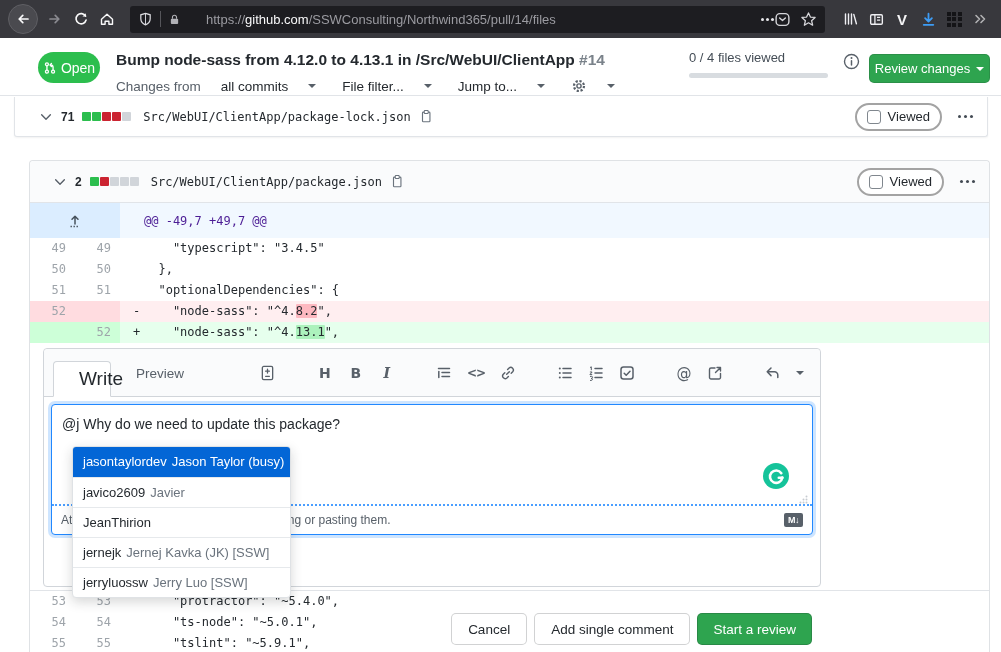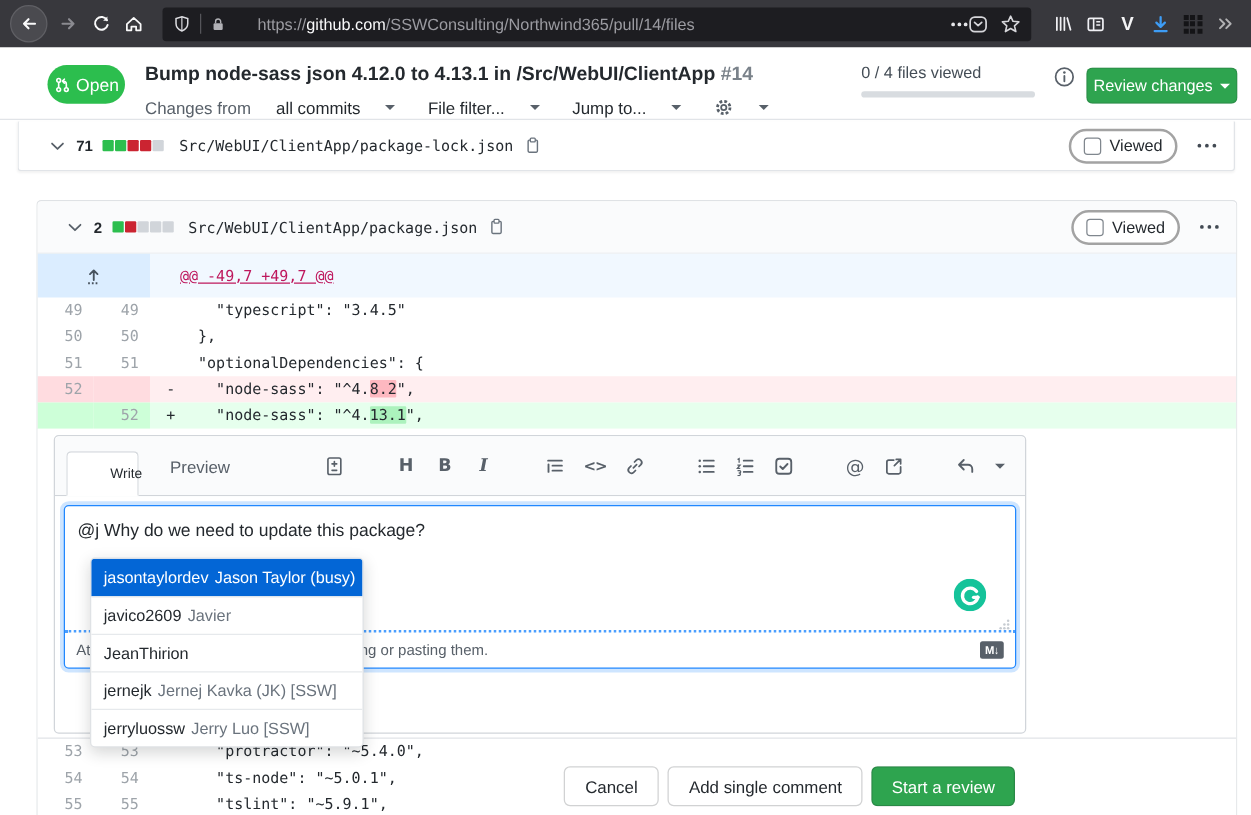--- a/index.html
+++ b/index.html
@@ -47,37 +47,37 @@
   .fh-right { margin-left:auto; display:flex; align-items:center; gap:16px; }
   .viewed-btn { height:28px; padding:0 10px; background:#fff; border:2px solid #a3a3a3; border-radius:14px; display:flex; align-items:center; gap:7px; font-size:13px; color:#24292e; cursor:pointer; }
   .cbx { width:14px; height:14px; border:1px solid #80878e; border-radius:3px; background:#fff; display:block; }
   .kebab { width:3px; height:3px; border-radius:50%; background:#424a53; box-shadow:6px 0 0 #424a53, 12px 0 0 #424a53; margin-right:12px; }
 
   
   .file-box { position:absolute; left:29px; top:160px; width:961px; height:492px; border:1px solid #dfe2e5; border-bottom:none; border-radius:4px 4px 0 0; background:#fff; overflow:hidden; }
   .file-header { height:42px; background:#fafbfc; border-bottom:1px solid #e1e4e8; border-radius:4px 4px 0 0; display:flex; align-items:center; padding:0 14px 0 23px; }
   .hunk-row { display:flex; height:35px; font-family:"DejaVu Sans Mono", monospace; font-size:12px; }
   .hunk-gutter { width:90px; background:#dbedff; display:flex; align-items:center; justify-content:center; cursor:pointer; }
-  .hunk-code { flex:1; background:#f1f8ff; color:#be185d; display:flex; align-items:center; padding-left:24px; white-space:pre;text-decoration:underline; }
+  .hunk-code { flex:1; background:#f1f8ff; color:#4c1d95; display:flex; align-items:center; padding-left:24px; white-space:pre; }
   .drow { display:flex; height:21px; line-height:21px; font-family:"DejaVu Sans Mono", monospace; font-size:12px; }
   .dnum { width:45px; text-align:right; padding-right:9px; color:#9ea4aa; flex:0 0 auto; cursor:pointer; }
   .dcode { flex:1; position:relative; padding-left:24px; white-space:pre; color:#24292e; }
   .dmark { position:absolute; left:13px; top:0; }
   .row-del .dnum { background:#ffdce0; }
   .row-del .dcode { background:#ffeef0; }
   .row-add .dnum { background:#cdffd8; }
   .row-add .dcode { background:#e6ffed; }
   .hl-del { background:#fdb8c0; border-radius:1px; }
   .hl-add { background:#acf2bd; border-radius:1px; }
 
   
   .comment-row { height:248px; background:#fff; border-bottom:1px solid #e1e4e8; position:relative; }
   .cform { position:absolute; left:13px; top:5px; width:778px; height:239px; border:1px solid #d1d5da; border-radius:4px; background:#fff; }
   .cf-head { height:48px; background:#fafbfc; border-bottom:1px solid #d1d5da; border-radius:4px 4px 0 0; position:relative; }
-  .tab-write { position:absolute; left:9px; bottom:-1px; width:58px; height:36px; background:#fff; border:1px solid #d1d5da; border-bottom-color:#fff; border-radius:4px 4px 0 0; display:flex; align-items:center; justify-content:center; font-size:11px; color:#24292e; cursor:pointer;padding-left:38px; }
+  .tab-write { position:absolute; left:9px; bottom:-1px; width:58px; height:36px; background:#fff; border:1px solid #d1d5da; border-bottom-color:#fff; border-radius:4px 4px 0 0; display:flex; align-items:center; justify-content:center; font-size:19px; color:#24292e; cursor:pointer;padding-left:38px; }
   .tab-preview { position:absolute; left:78px; top:0; height:48px; display:flex; align-items:center; padding:0 14px; font-size:13.5px; color:#586069; cursor:pointer; }
   .md-toolbar { position:absolute; right:16px; top:0; height:48px; display:flex; align-items:center; gap:15px; color:#586069; }
   .ti { display:flex; align-items:center; justify-content:center; min-width:16px; height:18px; cursor:pointer; }
   .gsep { width:11px; }
   .tglyph { font-size:14px; font-weight:bold; color:#586069; font-family:"DejaVu Sans", sans-serif; }
   .tglyph.it { font-style:italic; font-family:"DejaVu Serif", serif; }
   .tglyph.code-g { font-size:12px; letter-spacing:-1px; }
   .tglyph.at { font-weight:normal; font-size:15px; }
   .cf-body { padding:7px; position:relative; }
   .ta-wrap { border:1px solid #2188ff; box-shadow:0 0 0 3px rgba(33,136,255,.22); border-radius:4px; background:#fff; position:relative; }
@@ -190,21 +190,21 @@
   <div class="state-pill">
     <svg width="14" height="14" viewBox="0 0 16 16">
         <circle cx="4.5" cy="3.8" r="1.7" stroke="#fff" stroke-width="1.5" fill="none"></circle>
         <circle cx="4.5" cy="12.2" r="1.7" stroke="#fff" stroke-width="1.5" fill="none"></circle>
         <circle cx="11.5" cy="12.2" r="1.7" stroke="#fff" stroke-width="1.5" fill="none"></circle>
         <path d="M4.5 5.6v4.8 M11.5 10.4V7.2a2.6 2.6 0 0 0-2.6-2.6h-.8" stroke="#fff" stroke-width="1.5" fill="none"></path>
         <path d="M9.7 2.7 8 4.5l1.7 1.8" stroke="#fff" stroke-width="1.5" fill="none" stroke-linecap="round" stroke-linejoin="round"></path>
       </svg>
     <span>Open</span>
   </div>
-  <div class="pr-title"><span>Bump node-sass json 4.12.0 to 4.13.1 in /Src/WebUI/ClientApp</span> <span class="pr-number">#14</span></div>
+  <div class="pr-title"><span>Bump node-sass from 4.12.0 to 4.13.1 in /Src/WebUI/ClientApp</span> <span class="pr-number">#14</span></div>
   <div class="pr-sub">
     <span class="sub-item">
         <span class="muted">Changes from</span>
         <span>all commits</span>
         <span class="caret"></span>
       </span>
     <span class="sub-item">
         <span>File filter...</span>
         <span class="caret"></span>
       </span>

